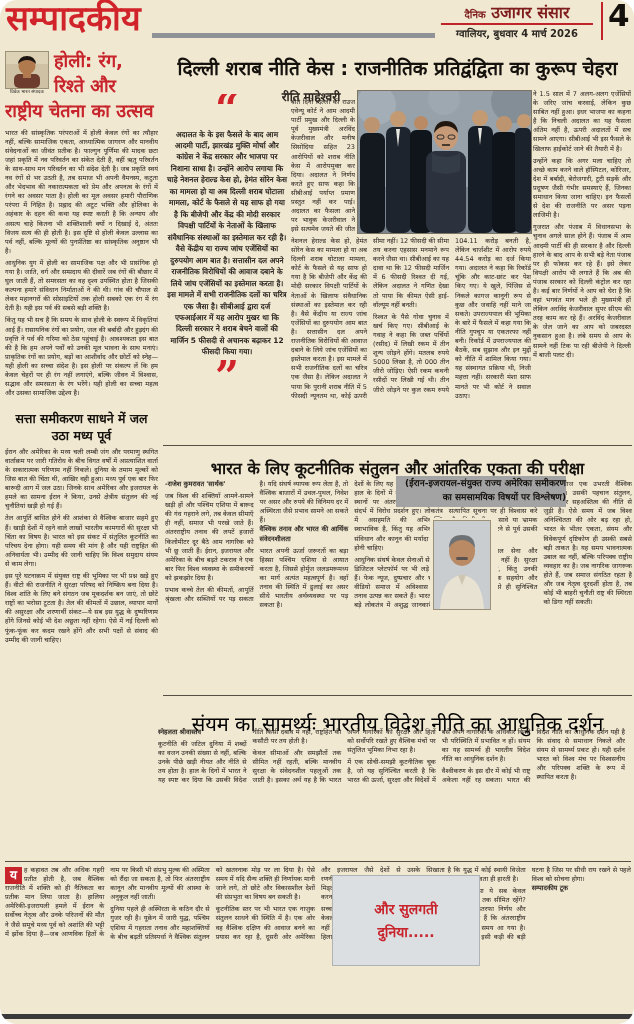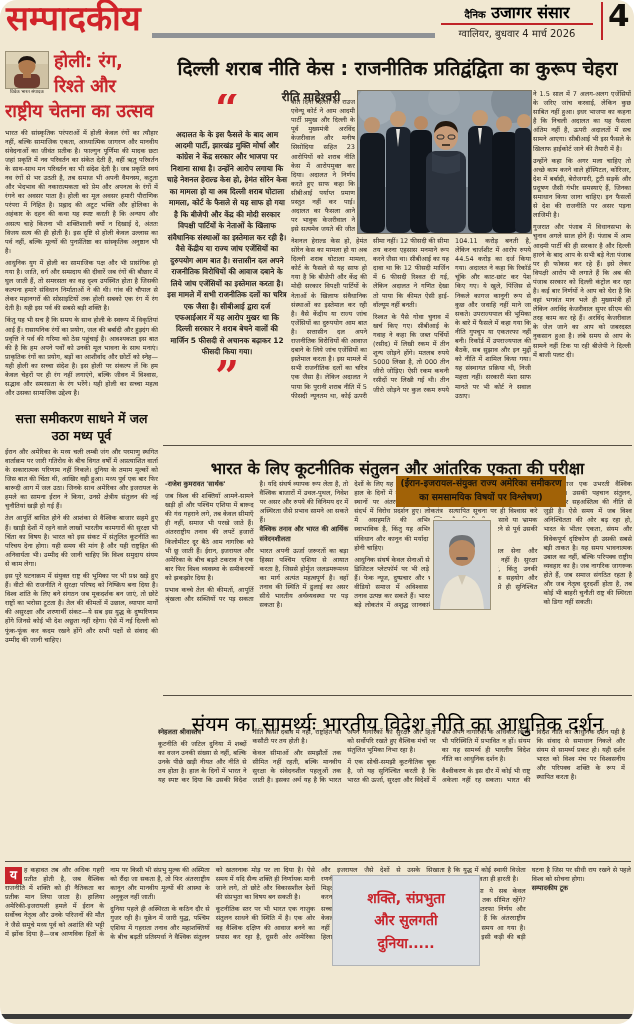--- a/index.html
+++ b/index.html
@@ -2,24 +2,24 @@
 <html><head>
 <meta charset="utf-8">
 <style>
   html,body{margin:0;padding:0;}
   .page{position:relative;width:634px;height:1024px;background:#f1e8d2;overflow:hidden;
         font-family:"DejaVu Sans",sans-serif;color:#2b2620;border-radius:17px;}
   
   .section-title{position:absolute;left:6px;top:-4px;font-size:34px;font-weight:bold;color:#d1232a;line-height:1.3;}
   .masthead-bar{position:absolute;left:152px;top:33px;width:283px;height:5px;background:#8f9296;}
   .paper-box{position:absolute;left:437px;top:3px;width:160px;text-align:center;}
-  .paper-name{font-size:16px;font-weight:bold;color:#000000;line-height:1.2;white-space:nowrap;}
+  .paper-name{font-size:16px;font-weight:bold;color:#7f1d1d;line-height:1.2;white-space:nowrap;}
   .paper-prefix{font-size:10px;font-weight:bold;}
   .paper-divider{height:2px;background:#c02428;margin:1px 4px;}
-  .dateline{font-size:10px;font-weight:normal;white-space:nowrap;}
+  .dateline{font-size:10px;font-weight:bold;white-space:nowrap;}
   .pagenum-sep{position:absolute;left:601px;top:2px;width:2px;height:38px;background:#c02428;}
   .page-number{position:absolute;left:608px;top:-3px;font-size:31px;font-weight:bold;color:#14110c;}
   
   .news-text p,.para{font-size:6.5px;line-height:1.4;text-align:justify;margin:0 0 3px;}
   .rule{position:absolute;background:#564f44;height:1px;}
   
   .left-col{position:absolute;left:5px;top:48px;width:153px;height:810px;overflow:hidden;}
   .author-block{float:left;width:44px;margin:3px 5px 1px 0;text-align:center;}
   .author-photo{width:42px;height:36px;display:block;border:1px solid #9b9177;}
   .author-caption{font-size:4.5px;line-height:1.2;}
@@ -36,22 +36,22 @@
   .lead-photo{position:absolute;left:357px;top:90px;width:173px;height:142px;border:1px solid #7c7461;}
   .lead-col-right{position:absolute;left:533px;top:90px;width:98px;height:356px;overflow:hidden;}
   .lead-bottom{position:absolute;left:291px;top:237px;width:240px;height:208px;overflow:hidden;
                column-count:3;column-gap:6px;}
   
   .mid-headline{position:absolute;left:163px;top:447px;width:469px;text-align:center;font-size:16px;
                 font-weight:bold;color:#15120e;line-height:1.4;white-space:nowrap;overflow:hidden;}
   .mid-cols{position:absolute;left:165px;top:480px;width:467px;height:214px;overflow:hidden;
             column-count:5;column-gap:6px;}
   .col-byline{font-size:6.8px;font-weight:bold;text-align:center;margin:0 0 3px;}
-  .mid-subhead{position:absolute;left:396px;top:476px;width:170px;background:#a16207;font-size:9px;
-               font-weight:bold;text-align:center;line-height:1.5;padding:1px 0 3px;color:#15120e;}
+  .mid-subhead{position:absolute;left:396px;top:476px;width:170px;background:#a3a3a3;font-size:9px;
+               font-weight:bold;text-align:right;line-height:1.5;padding:1px 0 3px;color:#15120e;}
   .mid-photo{position:absolute;left:430px;top:518px;width:62px;height:94px;background:#f1e8d2;padding:2px 3px;}
   .mid-photo svg{border:1px solid #9b9177;}
   .crosshead-sm{font-size:7.4px;font-weight:bold;text-align:center;margin:3px 0;line-height:1.4;}
   
   .third-headline{position:absolute;left:163px;top:697px;width:469px;text-align:center;font-size:20px;
                   font-weight:normal;color:#000000;line-height:1.4;white-space:nowrap;overflow:hidden;}
   .third-cols{position:absolute;left:158px;top:728px;width:467px;height:128px;overflow:hidden;
               column-count:5;column-gap:6px;}
   
   .bottom-cols{position:absolute;left:5px;top:866px;width:626px;height:144px;overflow:hidden;
@@ -212,19 +212,18 @@
     <p class="para"><span class="dropcap">य</span><span>ह कहावत तब और अधिक गहरी प्रतीत होती है, जब वैश्विक राजनीति में शक्ति को ही नैतिकता का प्रतीक मान लिया जाता है। हालिया अमेरिकी-इजरायली हमले में ईरान के सर्वोच्च नेतृत्व और उनके परिजनों की मौत ने जैसे समूचे मध्य पूर्व को अशांति की भट्टी में झोंक दिया है—जब आणविक हितों के नाम पर किसी भी संप्रभु मुल्क की अस्मिता को रौंदा जा सकता है, तो फिर अंतरराष्ट्रीय कानून और मानवीय मूल्यों की आस्था के अनुकूल नहीं जाती।</span></p>
     <div>
         <p class="para">दुनिया पहले ही अस्थिरता के कठिन दौर से गुजर रही है। यूक्रेन में जारी युद्ध, पश्चिम एशिया में गहराता तनाव और महाशक्तियों के बीच बढ़ती प्रतिस्पर्धा ने वैश्विक संतुलन को खतरनाक मोड़ पर ला दिया है। ऐसे समय में यदि सैन्य शक्ति ही निर्णायक मानी जाने लगे, तो छोटे और विकासशील देशों की संप्रभुता का विषय बन सकती है।</p>
         <p class="para">कूटनीतिक स्तर पर भी भारत एक नाजुक संतुलन साधने की स्थिति में है। एक ओर वह वैश्विक दक्षिण की आवाज बनने का प्रयास कर रहा है, दूसरी ओर अमेरिका और इजरायल जैसे देशों से उसके रणनीतिक संबंध भी महत्वपूर्ण हैं। ऐसे में मिड्ल और ग्लोबल के बीच संतुलन स्थापित करना आसान नहीं होगा।</p>
         <p class="para">सच्चाई यह है कि जब भी सैन्य शक्ति केवल क्षेत्रीय महत्वाकांक्षाओं तक सीमित नहीं रहती, तब वह वैश्विक व्यवस्था को हिला देती है। इतिहास बार-बार यह सिखाता है कि युद्ध में कोई स्थायी विजेता नहीं होता—अंततः मानवता ही हारती है।</p>
         <p class="para">प्रश्न यह है कि क्या ये सब केवल शीतयुद्धीय मानसिकता तक सीमित रहेंगे? महाशक्तियों द्वारा एकतरफा निर्णय और सैन्य दखल संकेत देते हैं कि अंतरराष्ट्रीय महत्ता की परीक्षा का समय आ गया है। ईरान पर सीधा हमला इसी कड़ी की बड़ी घटना है जिस पर सीधी राय रखने से पहले विश्व को सोचना होगा।</p>
       </div>
     <p class="sign-off">सम्पादकीय टूक</p>
   </div>
   <div class="bottom-box">
-      <p class="box-line">शक्ति, संप्रभुता</p>
       <p class="box-line">और सुलगती</p>
       <p class="box-line">दुनिया.....</p>
     </div>
 
   <div class="bottom-bar"></div>
 </div>
 
 </body></html>

